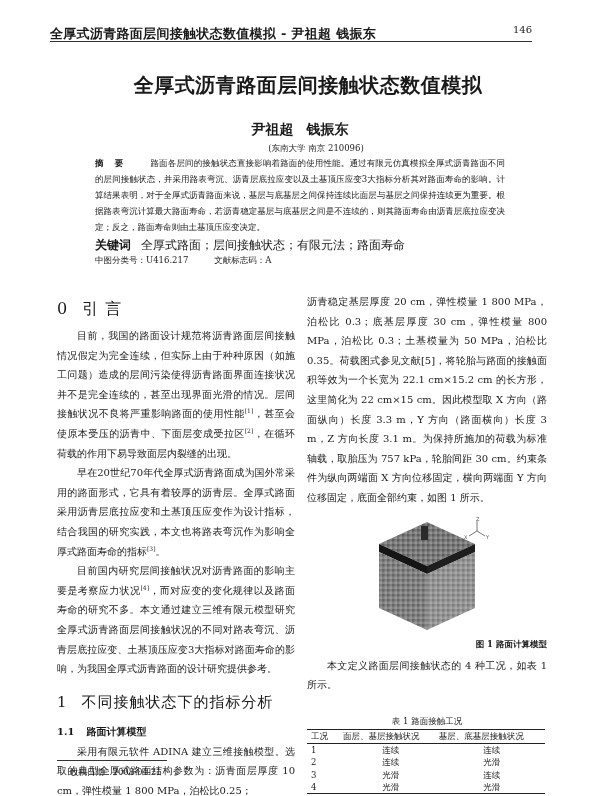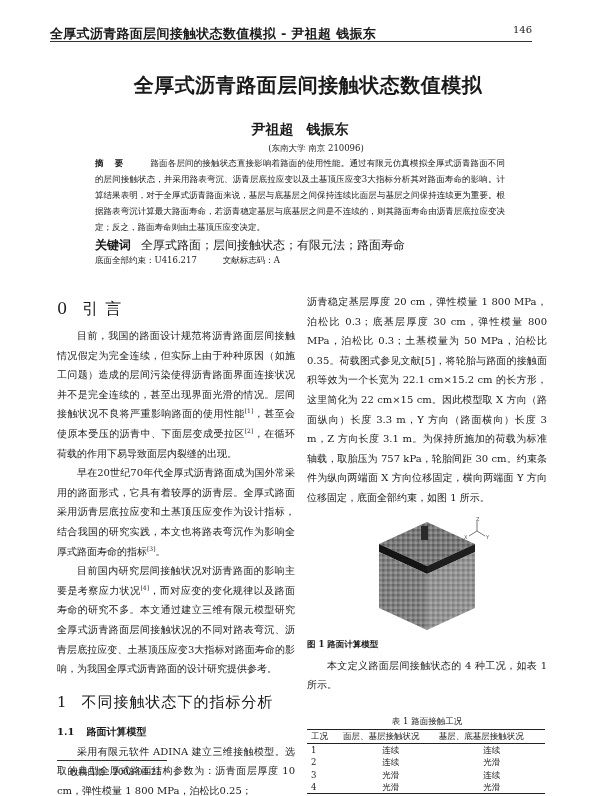--- a/index.html
+++ b/index.html
@@ -34,21 +34,21 @@
   .h2 .num { margin-right: 12px; }
   p { margin: 0; text-indent: 2em; }
   p.noind { text-indent: 0; }
   sup { font-size: 6px; line-height: 0; }
 
   .fn-rule { position: absolute; left: 57px; top: 760px; width: 110px; height: 1px; background: #333; }
   .footnote { position: absolute; left: 70px; top: 767px; font-size: 8.5px; }
 
   .figure { position: relative; width: 240px; height: 120px; margin: 6px 0 0 0; }
   .axes { position: absolute; left: 155px; top: 3px; width: 30px; height: 26px; }
-  .fig-caption { text-align: left; font-size: 8.5px; font-weight: bold; margin: 2px 0 4px 0; line-height: 16px; }
+  .fig-caption { text-align: right; font-size: 8.5px; font-weight: bold; margin: 2px 0 4px 0; line-height: 16px; }
 
   .tbl-caption { text-align: center; font-size: 8.5px; font-weight: normal; line-height: 16px; margin-top: 18px; }
   table { width: 238px; border-collapse: collapse; font-size: 8.5px; }
   thead tr { border-top: 1.5px solid #222; border-bottom: 1px solid #222; }
   tbody tr:last-child { border-bottom: 1.5px solid #222; }
   th { font-weight: normal; line-height: 13px; padding: 0; }
   td { text-align: center; line-height: 12.4px; padding: 0; }
   th:first-child, td:first-child { text-align: left; width: 32px; padding-left: 4px; }
 </style>
 </head>
@@ -66,21 +66,21 @@
   <div class="authors">尹祖超 钱振东</div>
   <div class="affil">(东南大学 南京 210096)</div>
 
   <div class="abstract">
     <span class="label">摘 要</span><span>路面各层间的接触状态直接影响着路面的使用性能。通过有限元仿真模拟全厚式沥青路面不同的层间接触状态，并采用路表弯沉、沥青层底拉应变以及土基顶压应变3大指标分析其对路面寿命的影响。计算结果表明，对于全厚式沥青路面来说，基层与底基层之间保持连续比面层与基层之间保持连续更为重要。根据路表弯沉计算最大路面寿命，若沥青稳定基层与底基层之间是不连续的，则其路面寿命由沥青层底拉应变决定；反之，路面寿命则由土基顶压应变决定。</span>
   </div>
   <div class="kw">
     <span class="label">关键词</span><span>全厚式路面；层间接触状态；有限元法；路面寿命</span>
   </div>
   <div class="cls">
-    <span>底面全部约束：U416.217</span><span class="gap"></span><span>文献标志码：A</span>
+    <span>中图分类号：U416.217</span><span class="gap"></span><span>文献标志码：A</span>
   </div>
 
   <div class="col col-left">
     <div class="h1">
       <span class="num">0</span><span>引 言</span>
     </div>
     <p><span>目前，我国的路面设计规范将沥青路面层间接触情况假定为完全连续，但实际上由于种种原因（如施工问题）造成的层间污染使得沥青路面界面连接状况并不是完全连续的，甚至出现界面光滑的情况。层间接触状况不良将严重影响路面的使用性能</span><sup>[1]</sup><span>，甚至会使原本受压的沥青中、下面层变成受拉区</span><sup>[2]</sup><span>，在循环荷载的作用下易导致面层内裂缝的出现。</span></p>
     <p><span>早在20世纪70年代全厚式沥青路面成为国外常采用的路面形式，它具有着较厚的沥青层。全厚式路面采用沥青层底拉应变和土基顶压应变作为设计指标，结合我国的研究实践，本文也将路表弯沉作为影响全厚式路面寿命的指标</span><sup>[3]</sup><span>。</span></p>
     <p><span>目前国内研究层间接触状况对沥青路面的影响主要是考察应力状况</span><sup>[4]</sup><span>，而对应变的变化规律以及路面寿命的研究不多。本文通过建立三维有限元模型研究全厚式沥青路面层间接触状况的不同对路表弯沉、沥青层底拉应变、土基顶压应变3大指标对路面寿命的影响，为我国全厚式沥青路面的设计研究提供参考。</span></p>
 

